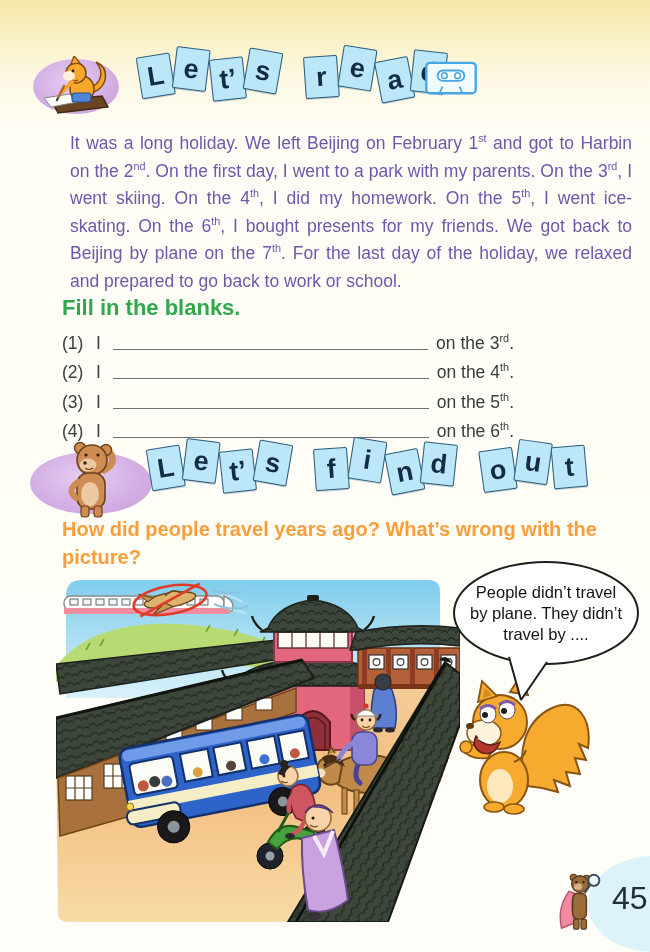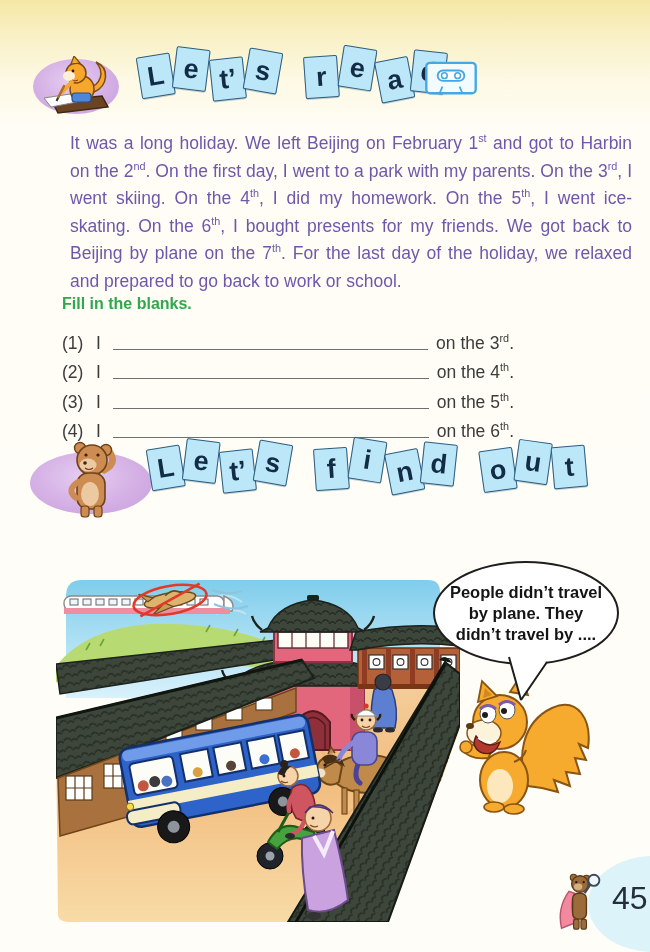--- a/index.html
+++ b/index.html
@@ -11,21 +11,21 @@
   .badge{border-radius:50%;background:radial-gradient(ellipse at 45% 40%,#e6cdf1 0%,#d4b0e5 55%,#c79fdc 100%);}
   
   .tiles{display:flex;align-items:flex-start;}
   .tile-word{display:flex;margin-right:22px;}
   .tile{min-width:30px;height:40px;padding:0 1px;margin-right:2px;background:#bce7f8;border:1.6px solid #2b5d80;
         border-radius:2px;color:#132c46;font-weight:bold;font-size:27px;line-height:1;
         display:flex;align-items:center;justify-content:center;box-shadow:0 1px 0 rgba(30,70,100,.25);}
   
   .passage{margin:8px;width:562px;font-size:17.5px;line-height:27.5px;color:#6f58ab;text-align:justify;}
   .passage sup,.row sup{font-size:.62em;vertical-align:super;line-height:0;}
-  .fill-heading{margin:0;font-size:16px;font-weight:bold;color:#2fa84e;}
+  .fill-heading{margin:0;font-size:22px;font-weight:bold;color:#2fa84e;}
   .rows{width:452px;}
   .row{display:flex;align-items:flex-end;height:29.5px;font-size:17.5px;color:#3c3c3c;}
   .row .num{width:34px;}
   .row .pre{margin-right:4px;}
   .row .bl{flex:1;border-bottom:1.6px solid #6f6f6f;margin:0 8px 4px 8px;height:1px;}
   .row .tail{white-space:nowrap;}
   .row .day{margin-left:5px;}
   .question{width:545px;font-size:20px;font-weight:bold;color:#f89f3b;line-height:27.5px;}
   
   .bubble{width:186px;height:104px;background:#ffffff;border:2px solid #1e1e1e;border-radius:50%;
@@ -137,20 +137,21 @@
         <span class="tile" style="transform: rotate(-11deg) translateY(9px);">n</span>
         <span class="tile" style="transform: rotate(6deg) translateY(1px);">d</span>
       </span>
       <span class="tile-word">
         <span class="tile" style="transform: rotate(-8deg) translateY(7px);">o</span>
         <span class="tile" style="transform: rotate(8deg) translateY(-1px);">u</span>
         <span class="tile" style="transform: rotate(-5deg) translateY(4px);">t</span>
       </span>
     </div>
 
+  <div class="question abs" style="left:62px;top:516px;">How did people travel years ago? What’s wrong with the picture?</div>
 
   <svg class="abs" style="left:56px;top:570px;" width="404" height="352" viewBox="0 0 404 352">
     <defs>
       <linearGradient id="skyg" x1="0" y1="0" x2="0" y2="1">
         <stop offset="0" stop-color="#7fcdec"></stop>
           <stop offset="1" stop-color="#d9f2fb"></stop>
       </linearGradient>
       <linearGradient id="stg" x1="0" y1="0" x2="0" y2="1">
         <stop offset="0" stop-color="#f4cf9e"></stop>
           <stop offset="0.45" stop-color="#f2bd7f"></stop>
@@ -351,21 +352,21 @@
       <path d="M246,268 L278,260 Q288,300 292,330 Q272,346 252,340 Q245,300 246,268 Z" fill="#c9a2df" stroke="#6d4b8a" stroke-width="2"></path>
       <path d="M258,266 L268,284 L277,261" stroke="#f4ecf8" stroke-width="4" fill="none"></path>
       <circle cx="262" cy="248" r="13" fill="#f6d3a8" stroke="#9c6a3a" stroke-width="1.6"></circle>
       <path d="M249,243 Q262,227 277,243 Q269,236 254,237 Z" fill="#7a5aa8" stroke="#4a3370" stroke-width="1.4"></path>
       <circle cx="257" cy="248" r="1.5" fill="#241504"></circle>
       <path d="M254,255 q4,3 8,1" stroke="#7c4a1a" stroke-width="1.2" fill="none"></path>
       <ellipse cx="258" cy="346" rx="7" ry="4" fill="#333"></ellipse>
     </g>
   </svg>
 
-  <div class="bubble abs" style="left:433px;top:561px;font-weight:bold;">
+  <div class="bubble abs" style="left:453px;top:561px;">
     <span>People didn’t travel by plane. They didn’t travel by ....</span>
   </div>
   <svg class="abs" style="left:506px;top:656px;z-index:5;" width="44" height="46" viewBox="0 0 44 46">
     <polygon points="3,1 41,6 15,44" fill="#ffffff"></polygon>
     <path d="M3,1 L15,44 M41,6 L15,44" stroke="#1e1e1e" stroke-width="2" fill="none"></path>
   </svg>
   <svg class="abs" style="left:458px;top:666px;" width="138" height="152" viewBox="0 0 138 152">
     <path d="M70,120 C58,92 64,56 94,42 C120,30 134,54 130,82 L121,78 L128,94 L117,92 L122,108 L108,106 L112,120 L96,114 L100,126 L84,122 Z" fill="#f6ab2e" stroke="#8a5413" stroke-width="2"></path>
     <ellipse cx="46" cy="114" rx="24" ry="28" fill="#f6ab2e" stroke="#8a5413" stroke-width="2"></ellipse>
     <ellipse cx="42" cy="120" rx="13" ry="17" fill="#fde8bd"></ellipse>

